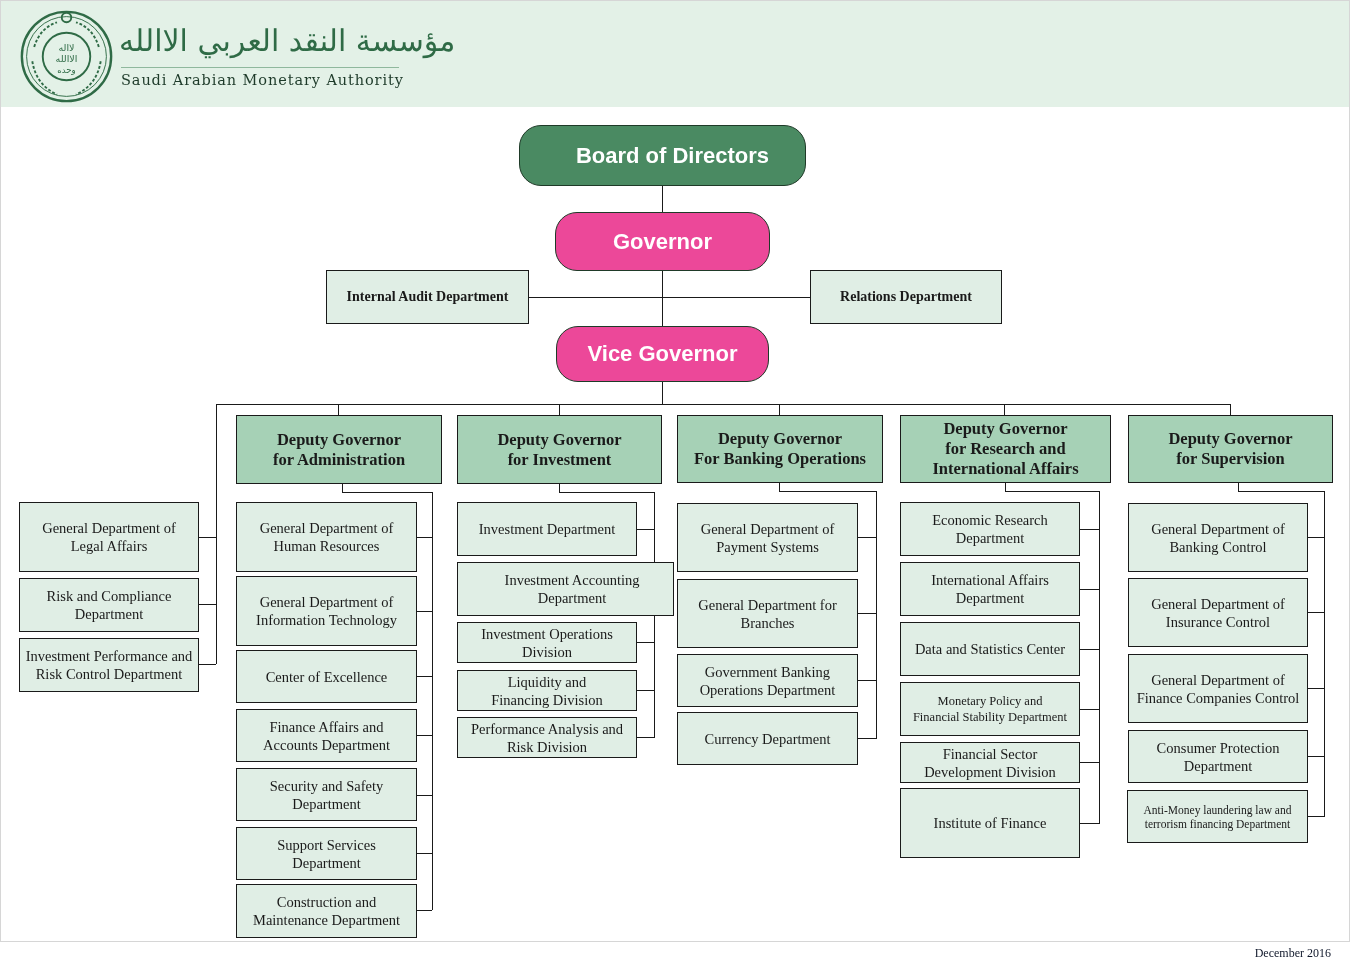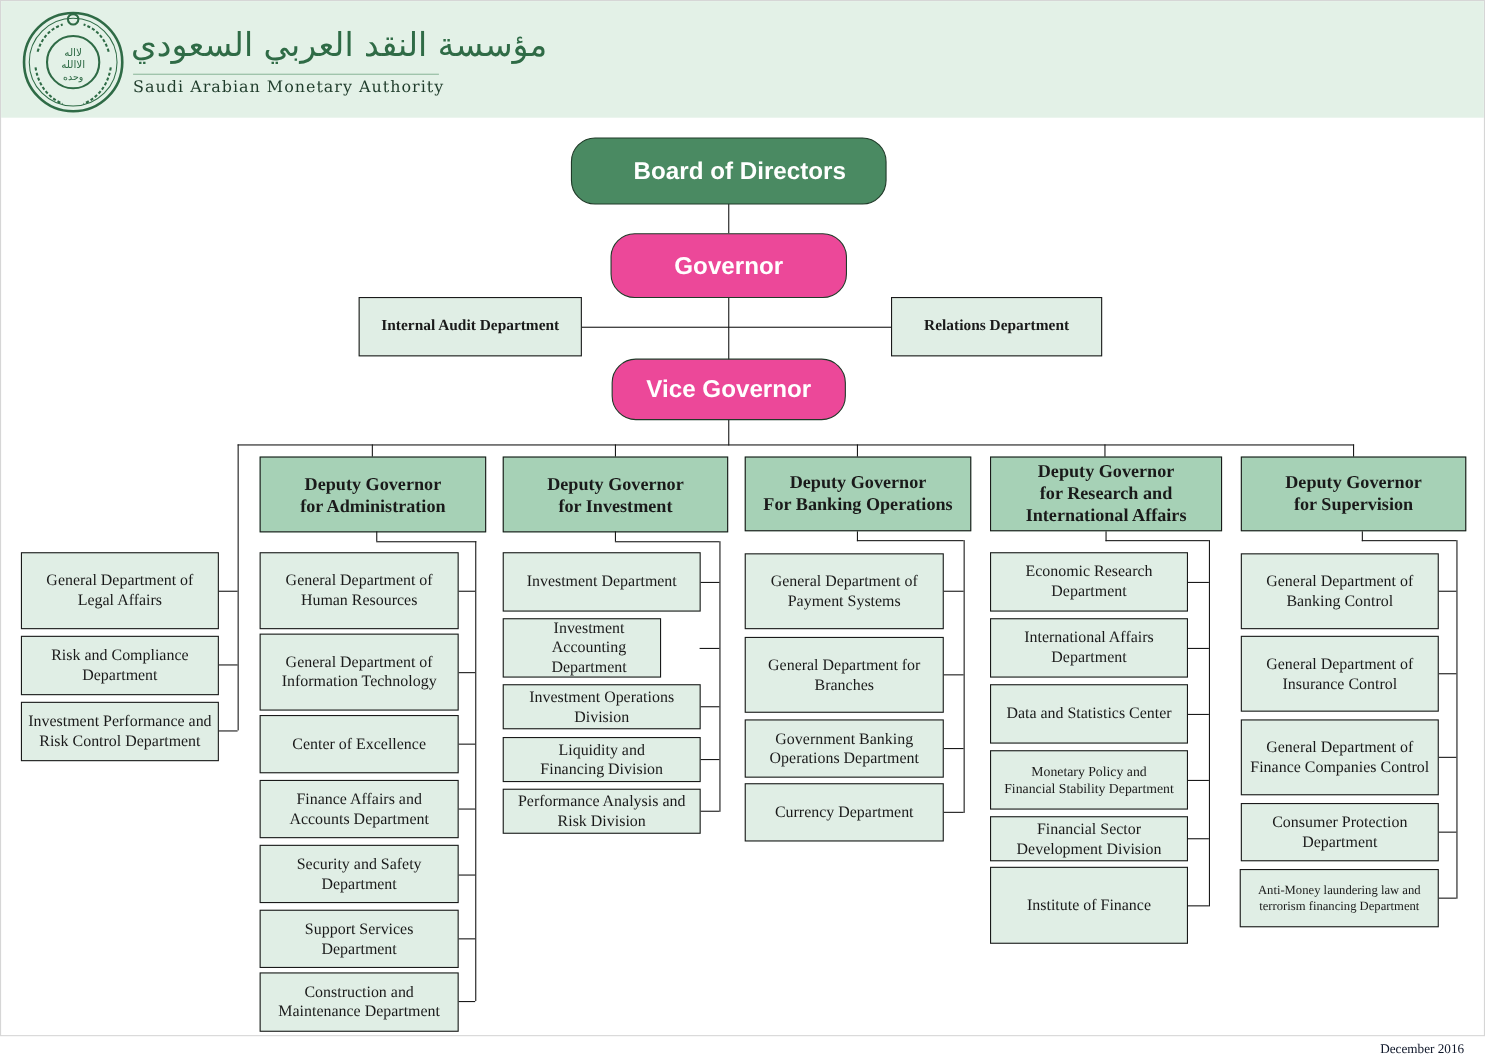--- a/index.html
+++ b/index.html
@@ -42,21 +42,21 @@
     <circle cx="50" cy="50" r="25" fill="none" stroke="#2f6b46" stroke-width="2"></circle>
     <circle cx="50" cy="9" r="5" fill="none" stroke="#2f6b46" stroke-width="2"></circle>
     <text x="50" y="44" text-anchor="middle" font-size="10" fill="#2f6b46" font-family="DejaVu Sans, sans-serif">لااله</text>
     <text x="50" y="56" text-anchor="middle" font-size="10" fill="#2f6b46" font-family="DejaVu Sans, sans-serif">الاالله</text>
     <text x="50" y="67" text-anchor="middle" font-size="9" fill="#2f6b46" font-family="DejaVu Sans, sans-serif">وحده</text>
     <path d="M14 55 Q18 80 40 90" fill="none" stroke="#2f6b46" stroke-width="2" stroke-dasharray="3 2"></path>
     <path d="M86 55 Q82 80 60 90" fill="none" stroke="#2f6b46" stroke-width="2" stroke-dasharray="3 2"></path>
     <path d="M16 40 Q22 20 40 14" fill="none" stroke="#2f6b46" stroke-width="2" stroke-dasharray="3 2"></path>
     <path d="M84 40 Q78 20 60 14" fill="none" stroke="#2f6b46" stroke-width="2" stroke-dasharray="3 2"></path>
   </svg>
-  <div class="arabic-title">مؤسسة النقد العربي السعودي</div>
+  <div class="arabic-title">مؤسسة النقد العربي الاالله</div>
   <div class="header-rule"></div>
   <div class="org-name">Saudi Arabian Monetary Authority</div>
 </div>
 
 <div class="line v" style="left:662px; top:185px; height:27px;"></div>
 <div class="line v" style="left:662px; top:270px; height:57px;"></div>
 <div class="line h" style="left:517px; top:297px; width:294px;"></div>
 <div class="line v" style="left:662px; top:381px; height:24px;"></div>
 <div class="line h" style="left:216px; top:404px; width:1015px;"></div>
 <div class="line v" style="left:338px; top:404px; height:12px;"></div>
@@ -121,21 +121,21 @@
 
 <div class="line v" style="left:559px; top:483px; height:9px;"></div>
 <div class="line h" style="left:559px; top:492px; width:95px;"></div>
 <div class="line v" style="left:654px; top:492px; height:246px;"></div>
 <div class="line h" style="left:636px; top:529px; width:18px;"></div>
 <div class="line h" style="left:636px; top:589px; width:18px;"></div>
 <div class="line h" style="left:636px; top:642px; width:18px;"></div>
 <div class="line h" style="left:636px; top:690px; width:18px;"></div>
 <div class="line h" style="left:636px; top:737px; width:18px;"></div>
 <div class="box" style="left:457px; top:502px; width:180px; height:54px;">Investment Department</div>
-<div class="box" style="left:457px; top:562px; width:144px; height:54px;padding-left:16px;">Investment Accounting
+<div class="box" style="left:457px; top:562px; width:217px; height:54px;padding-left:16px;">Investment Accounting
 Department</div>
 <div class="box" style="left:457px; top:622px; width:180px; height:41px;">Investment Operations
 Division</div>
 <div class="box" style="left:457px; top:670px; width:180px; height:41px;">Liquidity and
 Financing Division</div>
 <div class="box" style="left:457px; top:717px; width:180px; height:41px;">Performance Analysis and
 Risk Division</div>
 
 <div class="line v" style="left:779px; top:483px; height:9px;"></div>
 <div class="line h" style="left:779px; top:491px; width:97px;"></div>

